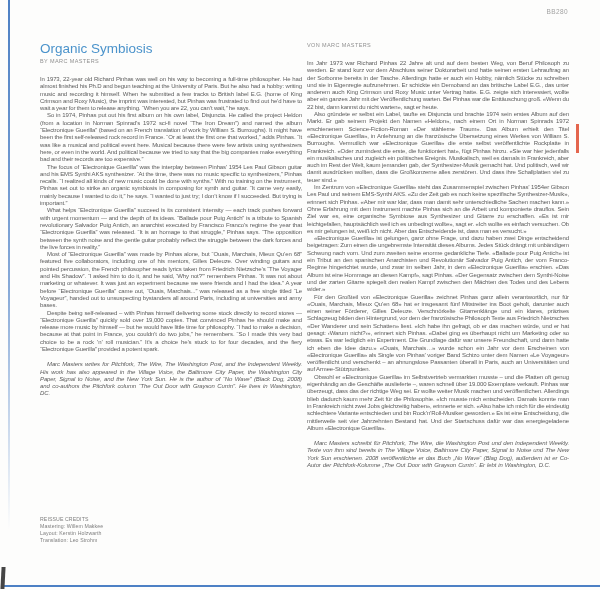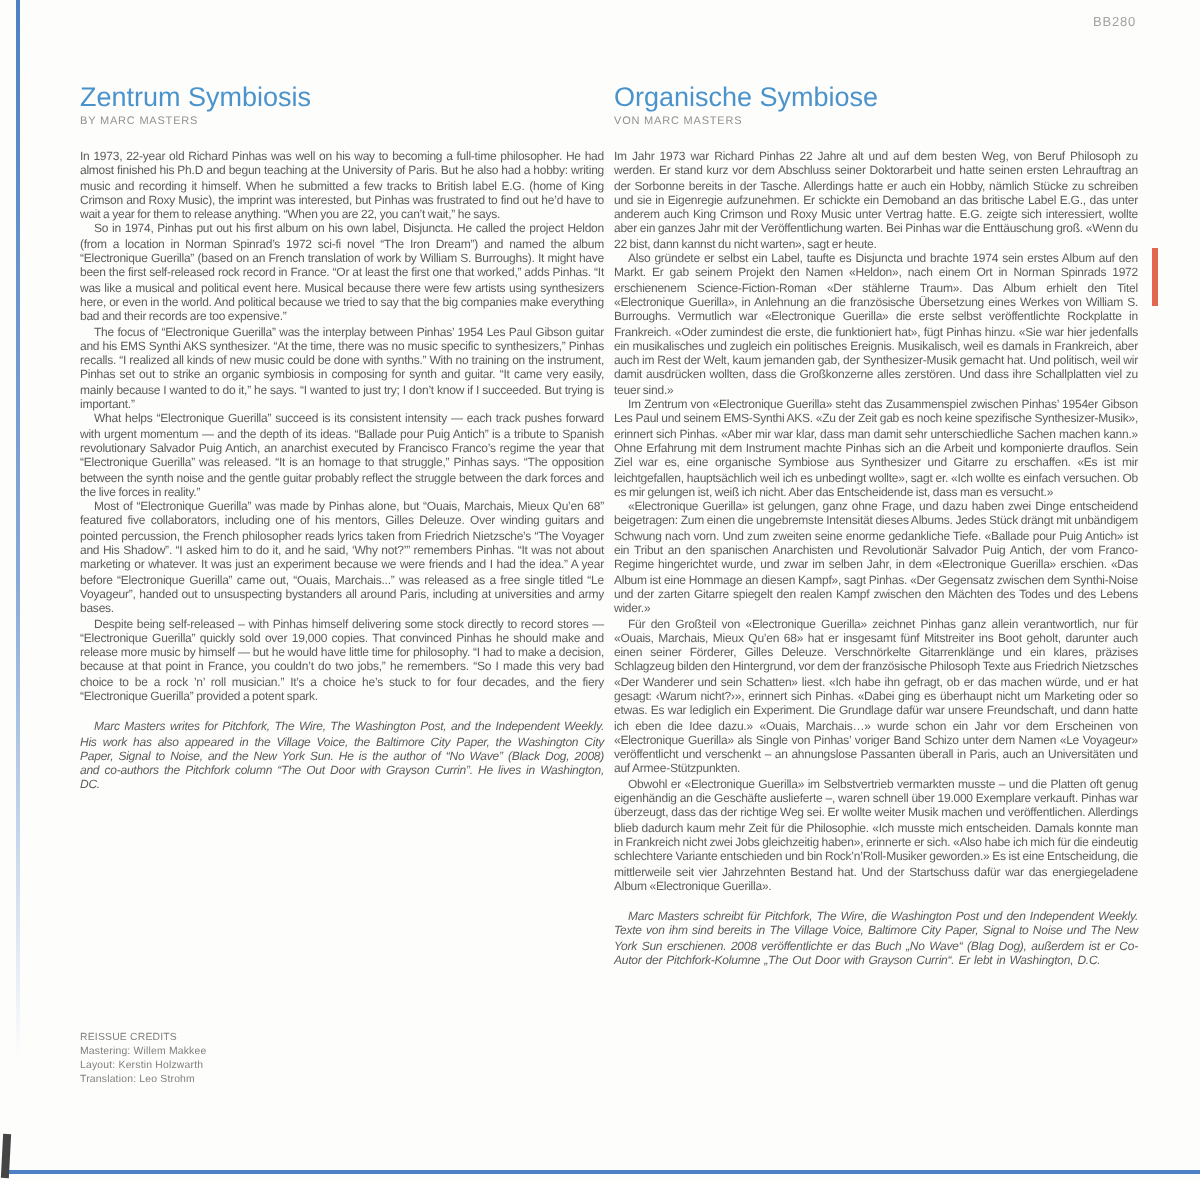--- a/index.html
+++ b/index.html
@@ -65,33 +65,32 @@
 <div class="page">
 
   <div class="edge-left"></div>
   <div class="edge-bottom"></div>
   <div class="corner-mark"></div>
   <div class="print-mark"></div>
 
   <div class="catalog">BB280</div>
 
   <section class="col col-en">
-    <h1 class="title">Zentrum Symbiosis</h1>
+    <h1 class="title">Organic Symbiosis</h1>
     <div class="byline">BY MARC MASTERS</div>
     <p class="body">In 1973, 22-year old Richard Pinhas was well on his way to becoming a full-time philosopher. He had almost finished his Ph.D and begun teaching at the University of Paris. But he also had a hobby: writing music and recording it himself. When he submitted a few tracks to British label E.G. (home of King Crimson and Roxy Music), the imprint was interested, but Pinhas was frustrated to find out he’d have to wait a year for them to release anything. “When you are 22, you can’t wait,” he says.</p>
     <p class="body">So in 1974, Pinhas put out his first album on his own label, Disjuncta. He called the project Heldon (from a location in Norman Spinrad’s 1972 sci-fi novel “The Iron Dream”) and named the album “Electronique Guerilla” (based on an French translation of work by William S. Burroughs). It might have been the first self-released rock record in France. “Or at least the first one that worked,” adds Pinhas. “It was like a musical and political event here. Musical because there were few artists using synthesizers here, or even in the world. And political because we tried to say that the big companies make everything bad and their records are too expensive.”</p>
     <p class="body">The focus of “Electronique Guerilla” was the interplay between Pinhas’ 1954 Les Paul Gibson guitar and his EMS Synthi AKS synthesizer. “At the time, there was no music specific to synthesizers,” Pinhas recalls. “I realized all kinds of new music could be done with synths.” With no training on the instrument, Pinhas set out to strike an organic symbiosis in composing for synth and guitar. “It came very easily, mainly because I wanted to do it,” he says. “I wanted to just try; I don’t know if I succeeded. But trying is important.”</p>
     <p class="body">What helps “Electronique Guerilla” succeed is its consistent intensity — each track pushes forward with urgent momentum — and the depth of its ideas. “Ballade pour Puig Antich” is a tribute to Spanish revolutionary Salvador Puig Antich, an anarchist executed by Francisco Franco’s regime the year that “Electronique Guerilla” was released. “It is an homage to that struggle,” Pinhas says. “The opposition between the synth noise and the gentle guitar probably reflect the struggle between the dark forces and the live forces in reality.”</p>
     <p class="body">Most of “Electronique Guerilla” was made by Pinhas alone, but “Ouais, Marchais, Mieux Qu’en 68” featured five collaborators, including one of his mentors, Gilles Deleuze. Over winding guitars and pointed percussion, the French philosopher reads lyrics taken from Friedrich Nietzsche’s “The Voyager and His Shadow”. “I asked him to do it, and he said, ‘Why not?’” remembers Pinhas. “It was not about marketing or whatever. It was just an experiment because we were friends and I had the idea.” A year before “Electronique Guerilla” came out, “Ouais, Marchais...” was released as a free single titled “Le Voyageur”, handed out to unsuspecting bystanders all around Paris, including at universities and army bases.</p>
     <p class="body">Despite being self-released – with Pinhas himself delivering some stock directly to record stores — “Electronique Guerilla” quickly sold over 19,000 copies. That convinced Pinhas he should make and release more music by himself — but he would have little time for philosophy. “I had to make a decision, because at that point in France, you couldn’t do two jobs,” he remembers. “So I made this very bad choice to be a rock ’n’ roll musician.” It’s a choice he’s stuck to for four decades, and the fiery “Electronique Guerilla” provided a potent spark.</p>
     <p class="body bio">Marc Masters writes for Pitchfork, The Wire, The Washington Post, and the Independent Weekly. His work has also appeared in the Village Voice, the Baltimore City Paper, the Washington City Paper, Signal to Noise, and the New York Sun. He is the author of “No Wave” (Black Dog, 2008) and co-authors the Pitchfork column “The Out Door with Grayson Currin”. He lives in Washington, DC.</p>
   </section>
 
   <section class="col col-de">
-    <h1 class="title">Organische Symbiose</h1>
     <div class="byline">VON MARC MASTERS</div>
     <p class="body">Im Jahr 1973 war Richard Pinhas 22 Jahre alt und auf dem besten Weg, von Beruf Philosoph zu werden. Er stand kurz vor dem Abschluss seiner Doktorarbeit und hatte seinen ersten Lehrauftrag an der Sorbonne bereits in der Tasche. Allerdings hatte er auch ein Hobby, nämlich Stücke zu schreiben und sie in Eigenregie aufzunehmen. Er schickte ein Demoband an das britische Label E.G., das unter anderem auch King Crimson und Roxy Music unter Vertrag hatte. E.G. zeigte sich interessiert, wollte aber ein ganzes Jahr mit der Veröffentlichung warten. Bei Pinhas war die Enttäuschung groß. «Wenn du 22 bist, dann kannst du nicht warten», sagt er heute.</p>
     <p class="body">Also gründete er selbst ein Label, taufte es Disjuncta und brachte 1974 sein erstes Album auf den Markt. Er gab seinem Projekt den Namen «Heldon», nach einem Ort in Norman Spinrads 1972 erschienenem Science-Fiction-Roman «Der stählerne Traum». Das Album erhielt den Titel «Electronique Guerilla», in Anlehnung an die französische Übersetzung eines Werkes von William S. Burroughs. Vermutlich war «Electronique Guerilla» die erste selbst veröffentlichte Rockplatte in Frankreich. «Oder zumindest die erste, die funktioniert hat», fügt Pinhas hinzu. «Sie war hier jedenfalls ein musikalisches und zugleich ein politisches Ereignis. Musikalisch, weil es damals in Frankreich, aber auch im Rest der Welt, kaum jemanden gab, der Synthesizer-Musik gemacht hat. Und politisch, weil wir damit ausdrücken wollten, dass die Großkonzerne alles zerstören. Und dass ihre Schallplatten viel zu teuer sind.»</p>
     <p class="body">Im Zentrum von «Electronique Guerilla» steht das Zusammenspiel zwischen Pinhas’ 1954er Gibson Les Paul und seinem EMS-Synthi AKS. «Zu der Zeit gab es noch keine spezifische Synthesizer-Musik», erinnert sich Pinhas. «Aber mir war klar, dass man damit sehr unterschiedliche Sachen machen kann.» Ohne Erfahrung mit dem Instrument machte Pinhas sich an die Arbeit und komponierte drauflos. Sein Ziel war es, eine organische Symbiose aus Synthesizer und Gitarre zu erschaffen. «Es ist mir leichtgefallen, hauptsächlich weil ich es unbedingt wollte», sagt er. «Ich wollte es einfach versuchen. Ob es mir gelungen ist, weiß ich nicht. Aber das Entscheidende ist, dass man es versucht.»</p>
     <p class="body">«Electronique Guerilla» ist gelungen, ganz ohne Frage, und dazu haben zwei Dinge entscheidend beigetragen: Zum einen die ungebremste Intensität dieses Albums. Jedes Stück drängt mit unbändigem Schwung nach vorn. Und zum zweiten seine enorme gedankliche Tiefe. «Ballade pour Puig Antich» ist ein Tribut an den spanischen Anarchisten und Revolutionär Salvador Puig Antich, der vom Franco-Regime hingerichtet wurde, und zwar im selben Jahr, in dem «Electronique Guerilla» erschien. «Das Album ist eine Hommage an diesen Kampf», sagt Pinhas. «Der Gegensatz zwischen dem Synthi-Noise und der zarten Gitarre spiegelt den realen Kampf zwischen den Mächten des Todes und des Lebens wider.»</p>
     <p class="body">Für den Großteil von «Electronique Guerilla» zeichnet Pinhas ganz allein verantwortlich, nur für «Ouais, Marchais, Mieux Qu’en 68» hat er insgesamt fünf Mitstreiter ins Boot geholt, darunter auch einen seiner Förderer, Gilles Deleuze. Verschnörkelte Gitarrenklänge und ein klares, präzises Schlagzeug bilden den Hintergrund, vor dem der französische Philosoph Texte aus Friedrich Nietzsches «Der Wanderer und sein Schatten» liest. «Ich habe ihn gefragt, ob er das machen würde, und er hat gesagt: ‹Warum nicht?›», erinnert sich Pinhas. «Dabei ging es überhaupt nicht um Marketing oder so etwas. Es war lediglich ein Experiment. Die Grundlage dafür war unsere Freundschaft, und dann hatte ich eben die Idee dazu.» «Ouais, Marchais…» wurde schon ein Jahr vor dem Erscheinen von «Electronique Guerilla» als Single von Pinhas’ voriger Band Schizo unter dem Namen «Le Voyageur» veröffentlicht und verschenkt – an ahnungslose Passanten überall in Paris, auch an Universitäten und auf Armee-Stützpunkten.</p>
     <p class="body">Obwohl er «Electronique Guerilla» im Selbstvertrieb vermarkten musste – und die Platten oft genug eigenhändig an die Geschäfte auslieferte –, waren schnell über 19.000 Exemplare verkauft. Pinhas war überzeugt, dass das der richtige Weg sei. Er wollte weiter Musik machen und veröffentlichen. Allerdings blieb dadurch kaum mehr Zeit für die Philosophie. «Ich musste mich entscheiden. Damals konnte man in Frankreich nicht zwei Jobs gleichzeitig haben», erinnerte er sich. «Also habe ich mich für die eindeutig schlechtere Variante entschieden und bin Rock’n’Roll-Musiker geworden.» Es ist eine Entscheidung, die mittlerweile seit vier Jahrzehnten Bestand hat. Und der Startschuss dafür war das energiegeladene Album «Electronique Guerilla».</p>
     <p class="body bio">Marc Masters schreibt für Pitchfork, The Wire, die Washington Post und den Independent Weekly. Texte von ihm sind bereits in The Village Voice, Baltimore City Paper, Signal to Noise und The New York Sun erschienen. 2008 veröffentlichte er das Buch „No Wave“ (Blag Dog), außerdem ist er Co-Autor der Pitchfork-Kolumne „The Out Door with Grayson Currin“. Er lebt in Washington, D.C.</p>
   </section>
 

